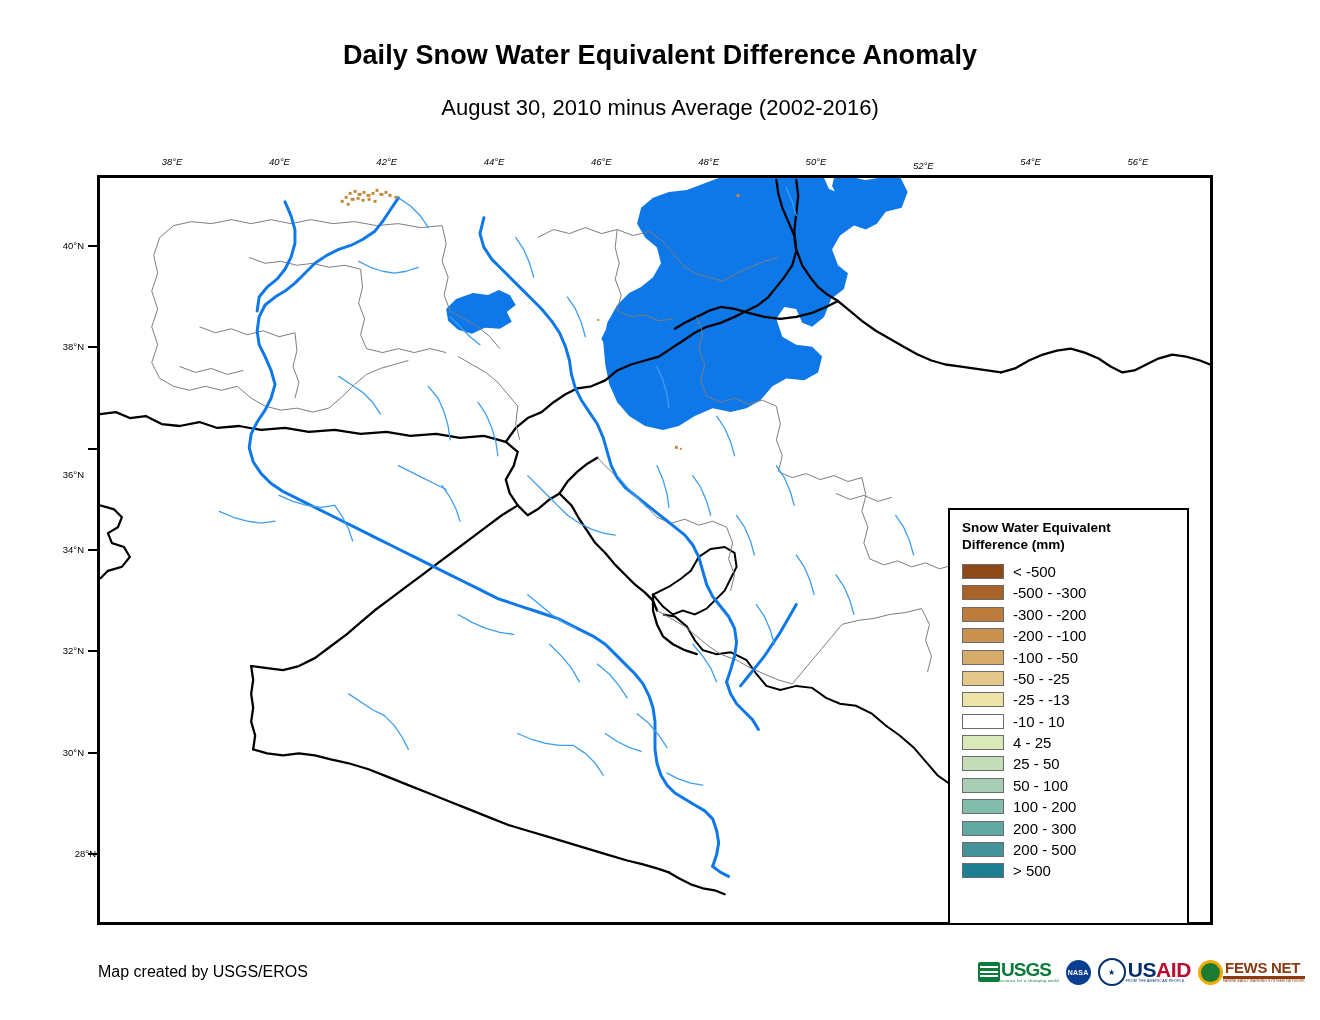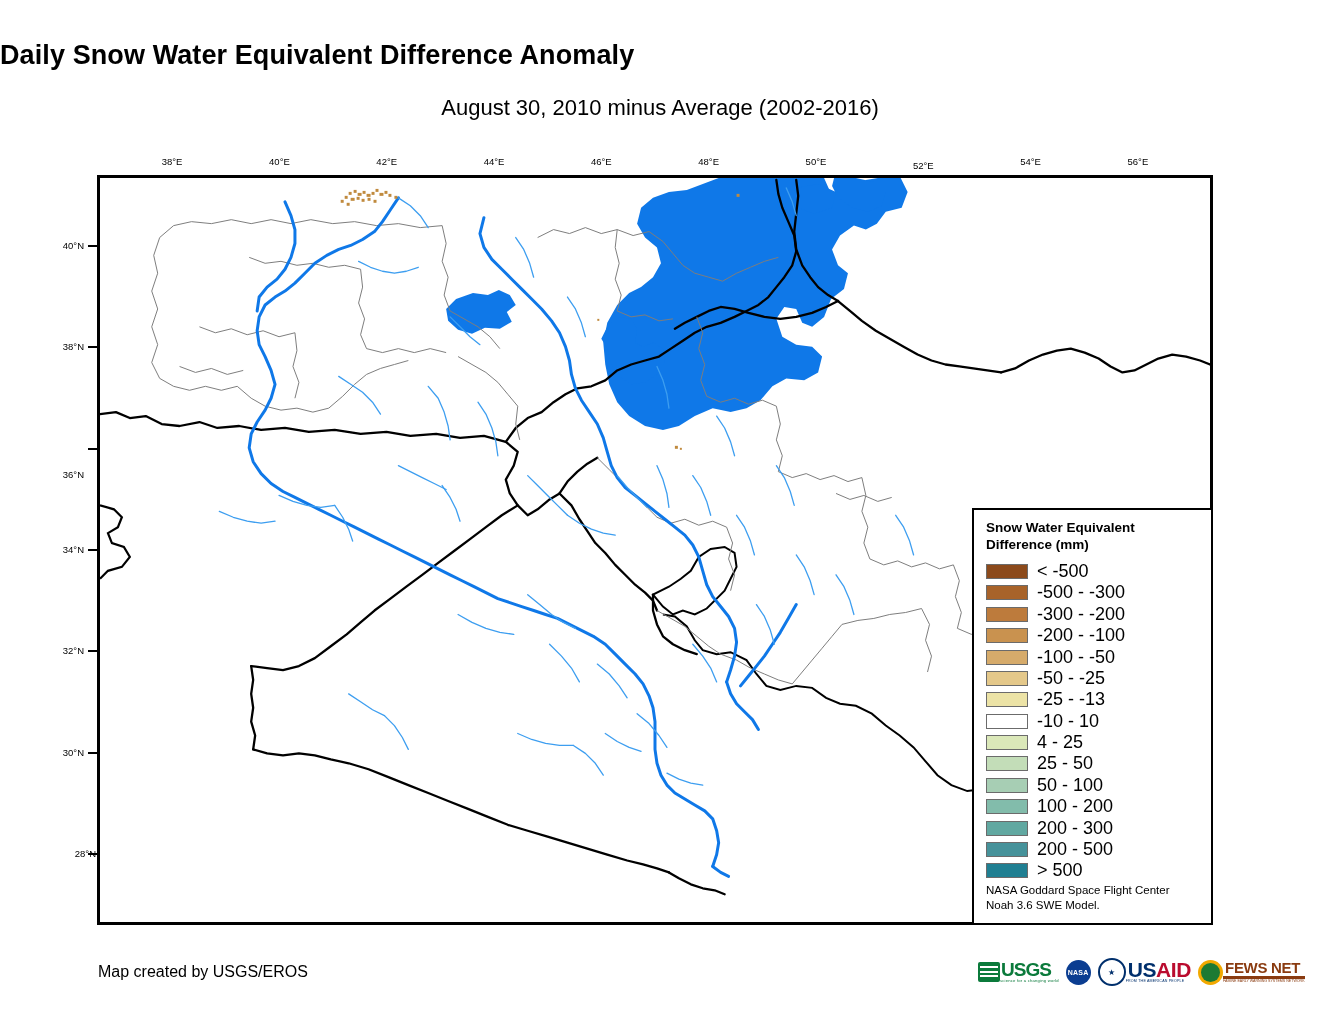--- a/index.html
+++ b/index.html
@@ -1,46 +1,46 @@
 <!DOCTYPE html>
 <html><head>
 <meta charset="utf-8">
 <style>
   html,body{margin:0;padding:0;background:#ffffff;}
   body{width:1320px;height:1020px;position:relative;overflow:hidden;
        font-family:"Liberation Sans","DejaVu Sans",sans-serif;color:#000;}
 
   
-  #title{position:absolute;left:0;top:40px;width:1320px;
+  #title{position:absolute;left:0;top:40px;width:1320px;text-align:center;
          font-size:27px;font-weight:bold;letter-spacing:.1px;}
   #subtitle{position:absolute;left:0;top:95px;width:1320px;text-align:center;
             font-size:22px;font-weight:normal;}
 
   
   #map-frame{position:absolute;left:97px;top:175px;width:1116px;height:750px;
              border:3px solid #000;box-sizing:border-box;background:#fff;overflow:hidden;}
   #map-canvas{position:absolute;left:0;top:0;width:100%;height:100%;}
 
   
   .lon-lab{position:absolute;font-size:9.5px;text-align:center;width:46px;
-           transform:translateX(-23px);color:#000;}
+           transform:translateX(-23px);color:#000;font-style:italic;}
   .lat-lab{position:absolute;font-size:9.5px;text-align:right;width:46px;
            transform:translateY(-6px);color:#000;}
   .tick-top{position:absolute;width:2px;height:9px;background:#000;top:175px;}
   .tick-left{position:absolute;height:2px;width:9px;background:#000;left:88px;}
 
   
-  #legend{position:absolute;left:972px;top:508px;width:241px;height:417px;
+  #legend{position:absolute;left:948px;top:508px;width:241px;height:417px;
           background:#fff;border:2px solid #000;box-sizing:border-box;
           padding:10px 16px 0 12px;}
   #legend-title{font-size:13.5px;font-weight:bold;line-height:1.25;margin-bottom:7px;}
   .leg-row{display:flex;align-items:center;height:21.4px;}
   .leg-sw{width:42px;height:15px;border:1.5px solid #6b6b6b;box-sizing:border-box;
           flex:0 0 auto;}
-  .leg-lab{font-size:18px;margin-left:9px;white-space:nowrap;}
+  .leg-lab{font-size:15px;margin-left:9px;white-space:nowrap;}
   #legend-note{position:absolute;left:12px;bottom:9px;font-size:11.5px;line-height:1.35;}
 
   
   #credit{position:absolute;left:98px;top:963px;font-size:16px;}
   #logos{position:absolute;left:978px;top:953px;height:38px;display:flex;
          align-items:center;gap:7px;}
   .logo{display:flex;align-items:center;height:34px;}
 
   .usgs-mark{width:22px;height:20px;background:#0b7a3b;border-radius:2px;position:relative;overflow:hidden;}
   .usgs-mark::before{content:"";position:absolute;left:2px;top:4px;width:18px;height:2px;background:#fff;
@@ -388,24 +388,20 @@
       </div>
       <div class="leg-row">
         <div class="leg-sw" style="background: rgb(70, 146, 154);"></div>
         <div class="leg-lab">200 - 500</div>
       </div>
       <div class="leg-row">
         <div class="leg-sw" style="background: rgb(31, 127, 146);"></div>
         <div class="leg-lab">&gt; 500</div>
       </div>
     </div>
-  <div id="legend-note">
-    <div>NASA Goddard Space Flight Center</div>
-    <div>Noah 3.6 SWE Model.</div>
-  </div>
 </div>
 
 <div id="credit">Map created by USGS/EROS</div>
 
 <div id="logos">
   <div class="logo">
     <div class="usgs-mark"></div>
     <div>
       <div class="usgs-word">USGS</div>
       <div class="usgs-tag">science for a changing world</div>

